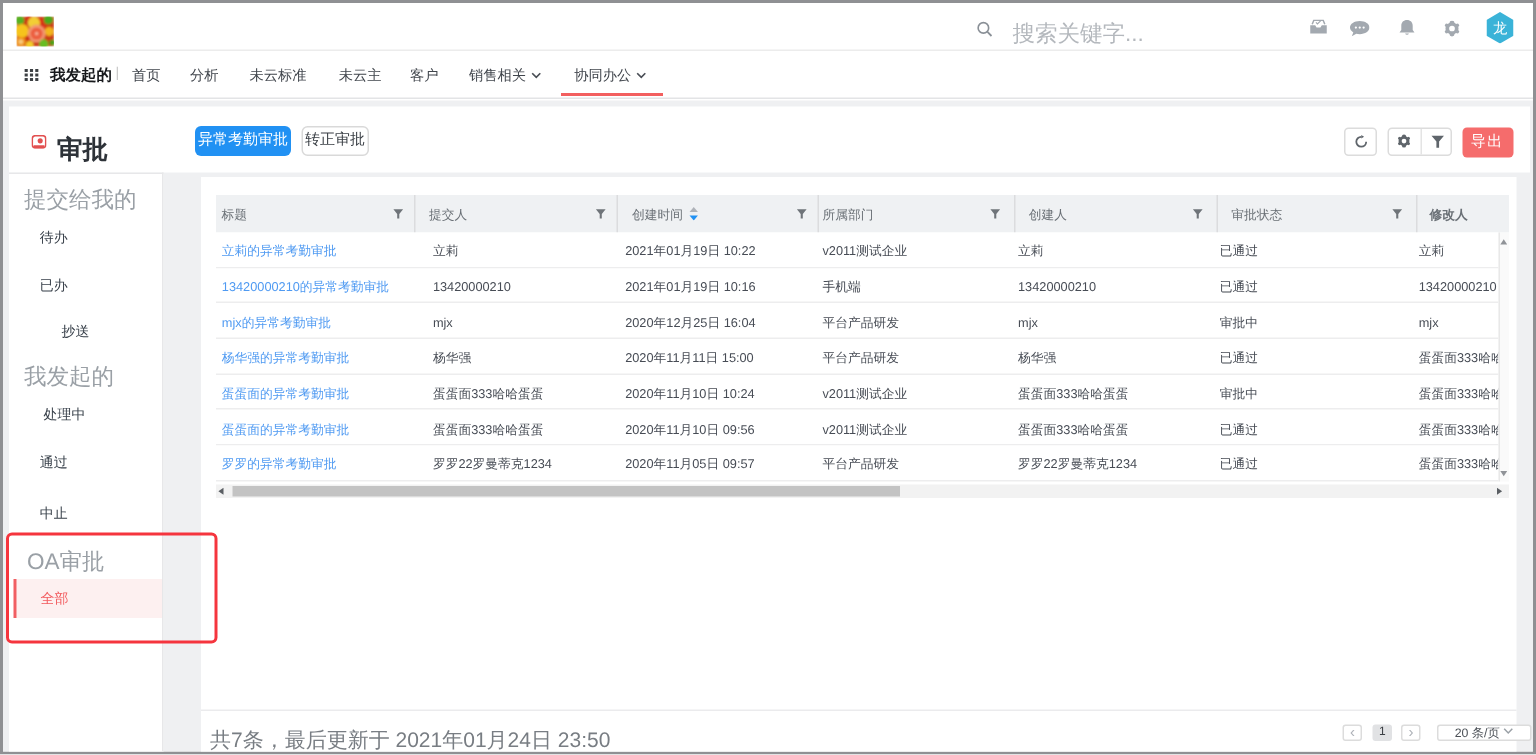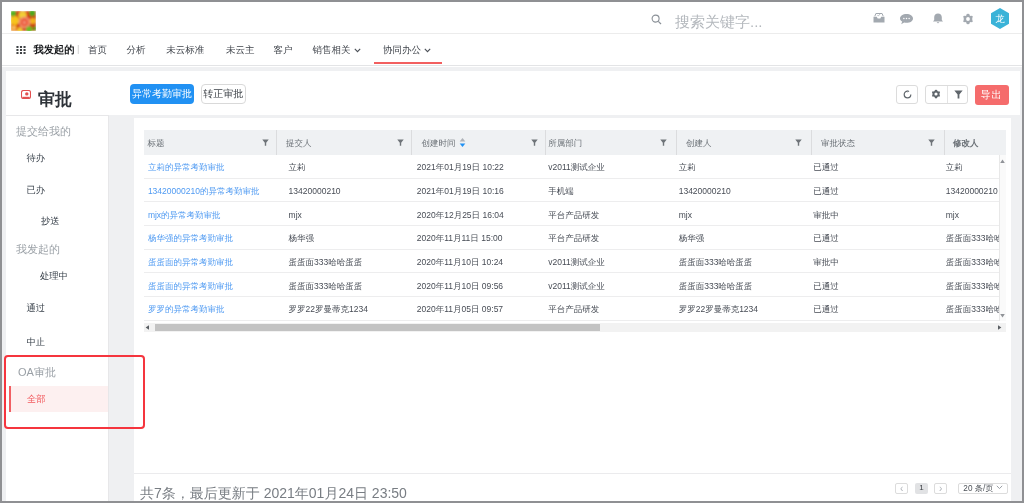--- a/index.html
+++ b/index.html
@@ -1,19 +1,19 @@
 <!DOCTYPE html>
 <html><head><meta charset="utf-8"><style>
 *{margin:0;padding:0;box-sizing:border-box;}
 html,body{width:1024px;height:503px;overflow:hidden;}
 body{font-family:'Liberation Sans',sans-serif;position:relative;background:#fff;}
 .abs{position:absolute;white-space:nowrap;}
 #frame{position:absolute;left:0;top:0;width:1024px;height:503px;border:2px solid #8f9093;background:#fff;}
 .nav{font-size:9.5px;color:#40454c;}
-.ghead{font-size:11px;color:#9aa0a6;}
+.ghead{font-size:15px;color:#9aa0a6;}
 .sitem{font-size:9.3px;color:#38404a;}
 .cell{font-size:8.5px;color:#474c55;}
 .hcell{font-size:8.5px;color:#6a7076;}
 .link{font-size:8.5px;color:#4f9af2;}
 </style></head><body>
 <div id="frame">
 <div class="abs" style="left:0;top:0;width:1020px;height:31.5px;background:#fff;border-bottom:1px solid #ececec;"></div>
 <svg class="abs" style="left:8.8px;top:8.9px;" width="25" height="20" viewBox="0 0 25 20">
 <defs>
         <filter id="bl" x="-15%" y="-15%" width="130%" height="130%">
@@ -118,21 +118,21 @@
 <svg class="abs" style="left:951.6px;top:87.6px;" width="9" height="9" viewBox="0 0 8 8">
       <path d="M0.3 0.5 H7.7 L4.8 3.9 V7.6 L3.2 7.6 V3.9 Z" fill="#5f656b"></path>
     </svg>
 <div class="abs" style="left:972.5px;top:83px;width:34px;height:20px;background:#f56c6c;border-radius:3px;text-align:center;line-height:20px;font-size:10px;color:#fff;letter-spacing:1px;">导出</div>
 <div class="abs" style="left:3.5px;top:113px;width:103px;height:386px;background:#fff;border-top:1px solid #e7e7e9;border-right:1px solid #e7e7e9;"></div>
 <span class="abs ghead" style="left:14px;top:121.5px;">提交给我的</span>
 <span class="abs sitem" style="left:24.5px;top:149.5px;">待办</span>
 <span class="abs sitem" style="left:24.5px;top:181.5px;">已办</span>
 <span class="abs sitem" style="left:39px;top:212.5px;">抄送</span>
 <span class="abs ghead" style="left:14px;top:239.5px;">我发起的</span>
-<span class="abs sitem" style="left:38px;top:267.5px;text-align:center;">处理中</span>
+<span class="abs sitem" style="left:27px;top:267.5px;text-align:center;">处理中</span>
 <span class="abs sitem" style="left:24.5px;top:300px;">通过</span>
 <span class="abs sitem" style="left:24.5px;top:333.5px;">中止</span>
 <span class="abs ghead" style="left:16px;top:362.5px;">OA审批</span>
 <div class="abs" style="left:9px;top:384.3px;width:97px;height:25.7px;background:#fdf0f0;"></div>
 <div class="abs" style="left:6.6px;top:384.3px;width:2.4px;height:25.7px;background:#f15f63;"></div>
 <span class="abs" style="left:25px;top:390.5px;font-size:9.3px;color:#f25a5e;">全部</span>
 <div class="abs" style="left:132px;top:116px;width:877px;height:383px;background:#fff;"></div>
 <div class="abs" style="left:141.6px;top:128px;width:862px;height:25px;background:#eff1f3;"></div>
 <span class="abs hcell" style="left:145.6px;top:135.6px;">标题</span>
 <span class="abs hcell" style="left:284px;top:135.6px;">提交人</span>
@@ -245,16 +245,16 @@
       <path d="M4 0.2 L0.6 2.5 L4 4.8 Z" fill="#5a5e63"></path>
     </svg>
 <svg class="abs" style="left:995.4px;top:323.2px;" width="5" height="5" viewBox="0 0 5 5">
       <path d="M1 0.2 L4.4 2.5 L1 4.8 Z" fill="#5a5e63"></path>
     </svg>
 <div class="abs" style="left:132px;top:471px;width:877px;height:1px;background:#ebebed;"></div>
 <span class="abs" style="left:138px;top:483px;font-size:14px;color:#787d83;">共7条，最后更新于 2021年01月24日 23:50</span>
 <div class="abs" style="left:893.3px;top:481.2px;width:12.6px;height:10.6px;border:1px solid #dcdcdc;border-radius:2px;background:#fff;text-align:center;line-height:9.2px;font-size:10px;color:#aeb2b8;">‹</div>
 <div class="abs" style="left:913.1px;top:481.2px;width:12.8px;height:10.6px;background:#e1e2e4;border-radius:2px;text-align:center;line-height:10.6px;font-size:8px;color:#3c4045;">1</div>
 <div class="abs" style="left:932.4px;top:481.2px;width:12.6px;height:10.6px;border:1px solid #dcdcdc;border-radius:2px;background:#fff;text-align:center;line-height:9.2px;font-size:10px;color:#aeb2b8;">›</div>
-<div class="abs" style="left:956px;top:480.7px;width:50px;height:11.6px;border:1px solid #dcdcdc;border-radius:2px;background:#fff;line-height:9.6px;font-size:8.2px;color:#4c5157;text-align:center;">20 条/页 <svg width="7" height="5" viewBox="0 0 7 5" style="vertical-align:1px;">
+<div class="abs" style="left:956px;top:480.7px;width:63px;height:11.6px;border:1px solid #dcdcdc;border-radius:2px;background:#fff;line-height:9.6px;font-size:8.2px;color:#4c5157;text-align:center;">20 条/页 <svg width="7" height="5" viewBox="0 0 7 5" style="vertical-align:1px;">
         <path d="M0.8 0.8 L3.5 3.6 L6.2 0.8" fill="none" stroke="#9aa0a6" stroke-width="1"></path>
       </svg></div>
 <div class="abs" style="left:1.5px;top:353px;width:141px;height:74px;border:2.5px solid #f5353e;border-radius:4px;z-index:50;"></div>
 </div>
 </body></html>

